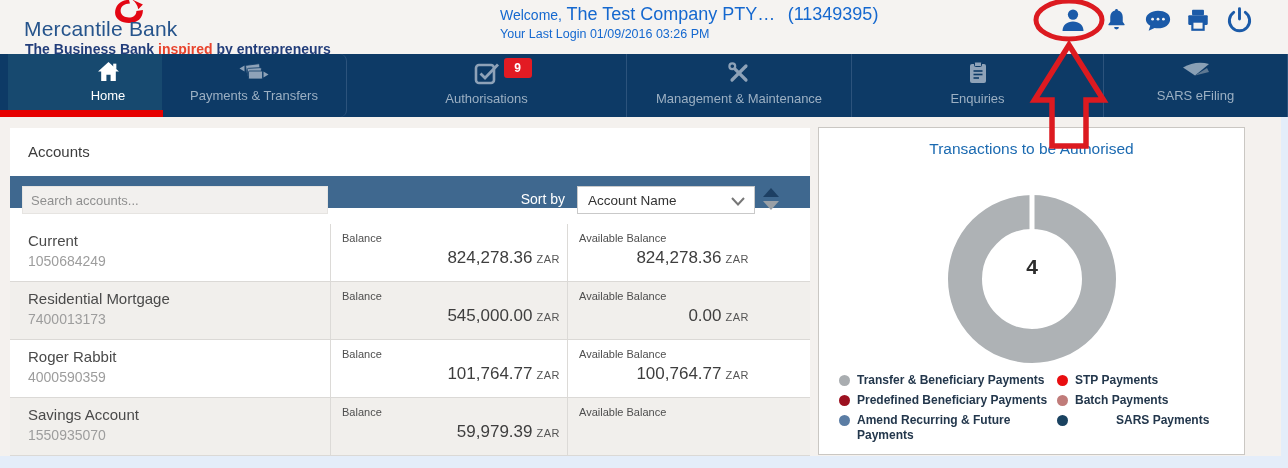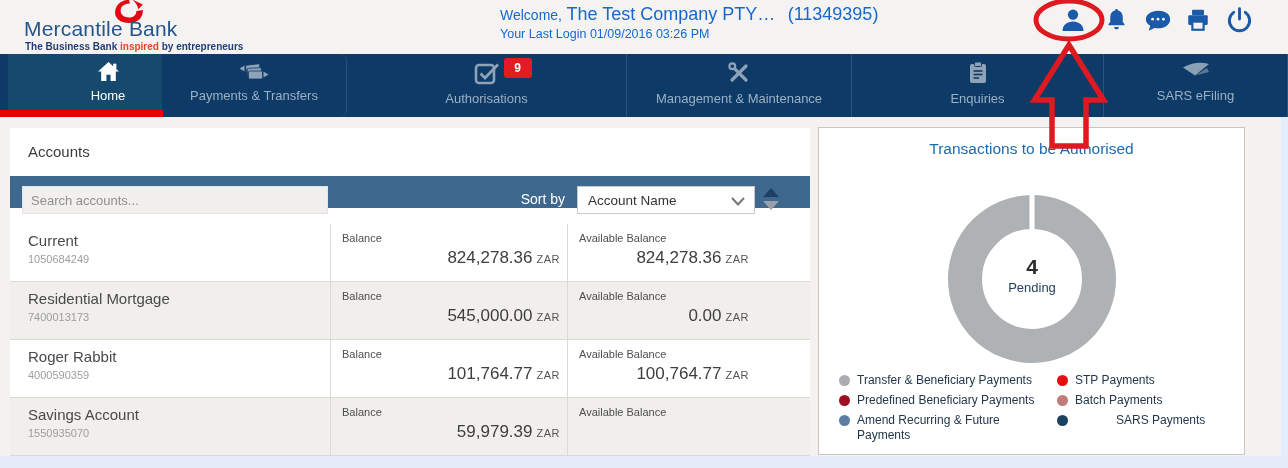--- a/index.html
+++ b/index.html
@@ -3,21 +3,21 @@
 <meta charset="utf-8">
 <style>
   html,body{margin:0;padding:0;}
   body{background:#e4edf9;font-family:"Liberation Sans",sans-serif;}
   .page{position:relative;width:1288px;height:468px;overflow:hidden;background:#e4edf9;}
 
   
   .header{position:absolute;left:0;top:0;width:1288px;height:54px;background:#f5f3f1;}
   .logo-swoosh{position:absolute;left:112px;top:-2px;width:34px;height:26px;}
   .brand{position:absolute;left:24px;top:17px;font-size:21px;font-weight:500;color:#26548c;letter-spacing:.2px;}
-  .tagline{position:absolute;left:25px;top:41px;font-size:10px;font-weight:bold;color:#223d7a;}
+  .tagline{position:absolute;left:25px;top:41px;font-size:14px;font-weight:bold;color:#223d7a;}
   .tagline .hl{color:#e8432d;}
   .welcome-block{position:absolute;left:500px;top:4px;width:526px;text-align:left;color:#1568cf;}
   .welcome-line1 .wprefix{font-size:14px;}
   .welcome-line1 .wcompany{font-size:18px;}
   .welcome-line1 .wid{font-size:18px;margin-left:8px;}
   .welcome-line2{font-size:12.5px;margin-top:2px;}
   .hicon{position:absolute;top:6px;width:28px;height:28px;cursor:pointer;}
   .hicon svg{width:100%;height:100%;}
 
   
@@ -49,37 +49,37 @@
   .sortlabel{position:absolute;left:430px;top:15px;width:125px;text-align:right;color:#fff;font-size:14px;}
   .sortselect{position:absolute;left:567px;top:10px;width:178px;height:28px;background:#fff;border:1px solid #c9c9c9;
               font-size:13.5px;color:#333;line-height:28px;padding-left:10px;cursor:pointer;box-sizing:border-box;}
   .sortselect .chev{position:absolute;right:9px;top:10px;}
   .tri-up{position:absolute;left:753px;top:12px;width:0;height:0;border-left:8px solid transparent;border-right:8px solid transparent;border-bottom:9px solid #1d3f63;cursor:pointer;}
   .tri-down{position:absolute;left:753px;top:25px;width:0;height:0;border-left:8px solid transparent;border-right:8px solid transparent;border-top:9px solid #9aa0a6;cursor:pointer;}
   .acc-rows{position:absolute;left:0;top:96px;width:800px;}
   .arow{position:relative;width:800px;height:58px;background:#fff;border-bottom:1px solid #dbd9d6;box-sizing:border-box;cursor:pointer;}
   .arow.alt{background:#f1efec;}
   .aname{position:absolute;left:18px;top:8px;font-size:15px;color:#4a4a4a;}
-  .anum{position:absolute;left:18px;top:29px;font-size:11px;color:#9d9d9d;}
+  .anum{position:absolute;left:18px;top:29px;font-size:14px;color:#9d9d9d;}
   .vdiv{position:absolute;top:0;width:1px;height:57px;background:#dcdad7;}
   .blabel{position:absolute;left:332px;top:8px;font-size:11px;color:#4e4e4e;}
   .bamount{position:absolute;left:330px;top:24px;width:220px;text-align:right;font-size:17px;color:#3e3e3e;}
   .alabel{position:absolute;left:569px;top:8px;font-size:11px;color:#4e4e4e;}
   .aamount{position:absolute;left:569px;top:24px;width:170px;text-align:right;font-size:17px;color:#3e3e3e;}
   .cur{font-size:11px;color:#555;margin-left:4px;letter-spacing:.5px;}
 
   
   .auth-panel{position:absolute;left:818px;top:10px;width:427px;height:328px;background:#fff;border:1px solid #cac7c3;box-sizing:border-box;}
   .auth-title{position:absolute;left:0;top:12px;width:100%;text-align:center;color:#1b6ab1;font-size:15.5px;}
   .donut-wrap{position:absolute;left:113px;top:51px;width:200px;height:200px;}
   .donut-center{position:absolute;left:113px;top:127px;width:200px;text-align:center;}
   .dval{font-size:21px;font-weight:bold;color:#2d2d2d;}
   .dlabel{font-size:13px;color:#24425f;margin-top:1px;}
   .ldot{position:absolute;width:11px;height:11px;border-radius:50%;}
-  .llabel{position:absolute;font-size:12px;font-weight:normal;color:#23374c;line-height:15px;}
+  .llabel{position:absolute;font-size:12px;font-weight:bold;color:#23374c;line-height:15px;}
 
   
   .annotation{position:absolute;left:0;top:0;width:1288px;height:468px;pointer-events:none;z-index:50;}
 </style>
 </head>
 <body>
 
 <div class="page">
 
   <div class="header">
@@ -258,21 +258,20 @@
     <div class="auth-panel">
       <div class="auth-title">Transactions to be Authorised</div>
       <div class="donut-wrap">
         <svg width="200" height="200" viewBox="0 0 200 200">
           <circle cx="100" cy="100" r="67" fill="none" stroke="#aeb2b5" stroke-width="34"></circle>
           <rect x="97.5" y="14" width="5" height="38" fill="#ffffff"></rect>
         </svg>
       </div>
       <div class="donut-center">
         <div class="dval">4</div>
-        <div class="dlabel">Pending</div>
       </div>
 
       <span class="ldot" style="left: 20px; top: 247px; background-color: rgb(169, 173, 176);"></span>
       <span class="llabel" style="left:38px;top:245px;width:195px;">Transfer &amp; Beneficiary Payments</span>
       <span class="ldot" style="left: 20px; top: 267px; background-color: rgb(156, 17, 32);"></span>
       <span class="llabel" style="left:38px;top:265px;width:195px;">Predefined Beneficiary Payments</span>
       <span class="ldot" style="left: 20px; top: 287px; background-color: rgb(91, 125, 164);"></span>
       <span class="llabel" style="left:38px;top:285px;width:172px;">Amend Recurring &amp; Future Payments</span>
       <span class="ldot" style="left: 238px; top: 247px; background-color: rgb(233, 13, 16);"></span>
       <span class="llabel" style="left:256px;top:245px;width:150px;">STP Payments</span>

